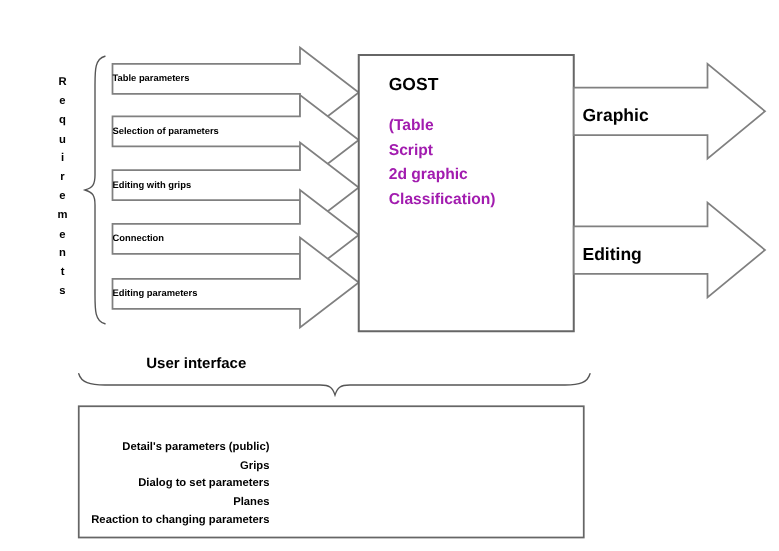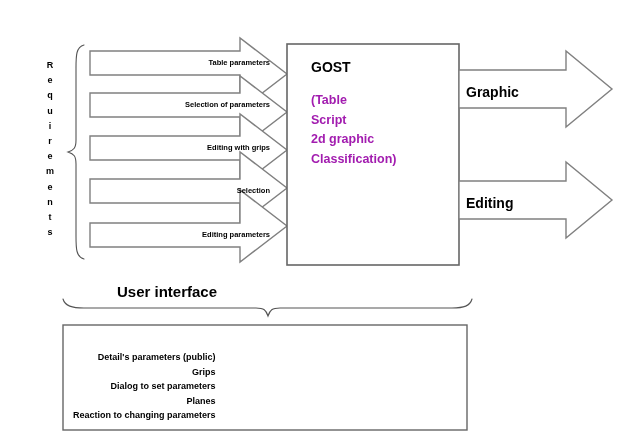--- a/index.html
+++ b/index.html
@@ -38,23 +38,22 @@
     letter-spacing: 0;
   }
   .req-letters span {
     display: block;
   }
   .arrow-label {
     position: absolute;
     font-size: 7.5px;
     font-weight: bold;
     color: #000000;
-    text-align: right;
-    white-space: nowrap;
-    margin-left: 30px;
+    text-align: left;
+    white-space: nowrap;
   }
   .out-label {
     position: absolute;
     font-size: 14px;
     font-weight: bold;
     color: #000000;
     text-align: left;
     white-space: nowrap;
   }
   #gost-title {
@@ -74,21 +73,21 @@
     color: #a21caf;
     line-height: 19.5px;
   }
   #gost-lines div {
     white-space: nowrap;
   }
   #ui-label {
     position: absolute;
     left: 117px;
     top: 283px;
-    font-size: 15px;
+    font-size: 12px;
     font-weight: bold;
     color: #000000;
     white-space: nowrap;
   }
   #ui-list {
     position: absolute;
     left: 73px;
     top: 350px;
     font-size: 9px;
     font-weight: bold;
@@ -179,21 +178,21 @@
       <span>t</span>
       <span>s</span>
     </div>
 
   <div class="arrow-label" style="left:90px; top:58px; width:150px;">Table parameters</div>
 
   <div class="arrow-label" style="left:90px; top:100px; width:150px;">Selection of parameters</div>
 
   <div class="arrow-label" style="left:90px; top:143px; width:150px;">Editing with grips</div>
 
-  <div class="arrow-label" style="left:90px; top:186px; width:150px;">Selection</div>
+  <div class="arrow-label" style="left:90px; top:186px; width:150px;">Connection</div>
 
   <div class="arrow-label" style="left:90px; top:230px; width:150px;">Editing parameters</div>
 
   <div id="gost-title">GOST</div>
 
   <div id="gost-lines">
       <div>(Table</div>
       <div>Script</div>
       <div>2d graphic</div>
       <div>Classification)</div>

